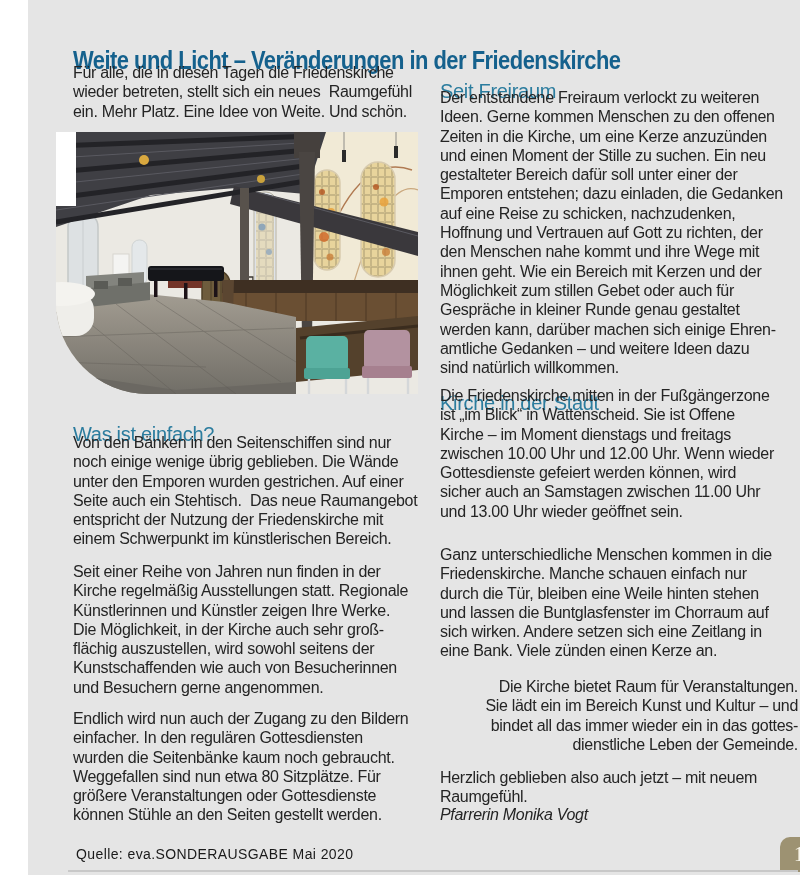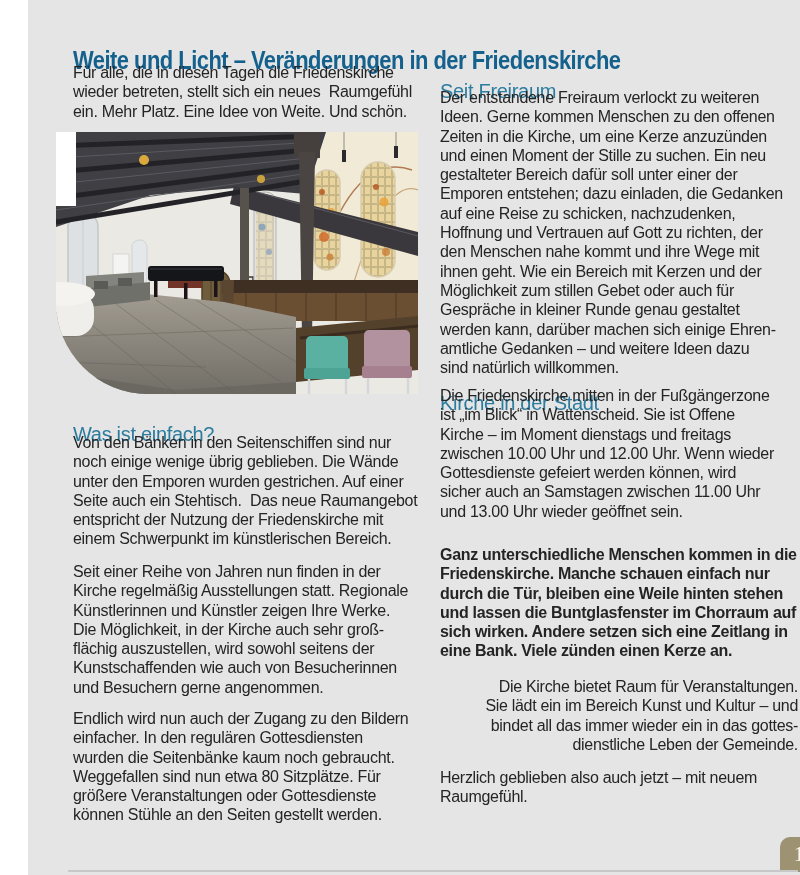--- a/index.html
+++ b/index.html
@@ -236,31 +236,33 @@
 amtliche Gedanken – und weitere Ideen dazu
 sind natürlich willkommen.</div>
   <h2 class="abs section-heading right-col" style="top:374px;">Kirche in der Stadt</h2>
   <div class="abs body-text right-col" style="top:386px;">Die Friedenskirche mitten in der Fußgängerzone
 ist „im Blick“ in Wattenscheid. Sie ist Offene
 Kirche – im Moment dienstags und freitags
 zwischen 10.00 Uhr und 12.00 Uhr. Wenn wieder
 Gottesdienste gefeiert werden können, wird
 sicher auch an Samstagen zwischen 11.00 Uhr
 und 13.00 Uhr wieder geöffnet sein.</div>
-  <div class="abs body-text right-col" style="top:545px;font-weight:bold;">Ganz unterschiedliche Menschen kommen in die
+  <div class="abs body-text right-col" style="top:545px;">Ganz unterschiedliche Menschen kommen in die
 Friedenskirche. Manche schauen einfach nur
 durch die Tür, bleiben eine Weile hinten stehen
 und lassen die Buntglasfenster im Chorraum auf
 sich wirken. Andere setzen sich eine Zeitlang in
 eine Bank. Viele zünden einen Kerze an.</div>
   <div class="abs body-text right-col" style="top:677px;text-align:right;">Die Kirche bietet Raum für Veranstaltungen.
 Sie lädt ein im Bereich Kunst und Kultur – und
 bindet all das immer wieder ein in das gottes-
 dienstliche Leben der Gemeinde.</div>
   <div class="abs body-text right-col" style="top:768px;">Herzlich geblieben also auch jetzt – mit neuem
 Raumgefühl.</div>
-
+  <div class="abs body-text right-col signature" style="top:805px;">Pfarrerin Monika Vogt</div>
+
+  <div class="abs source-line">Quelle: eva.SONDERAUSGABE Mai 2020</div>
   <div class="abs page-tab">
     <span>13</span>
   </div>
   <div class="abs bottom-hairline"></div>
 
 </div>
 
 </body></html>

